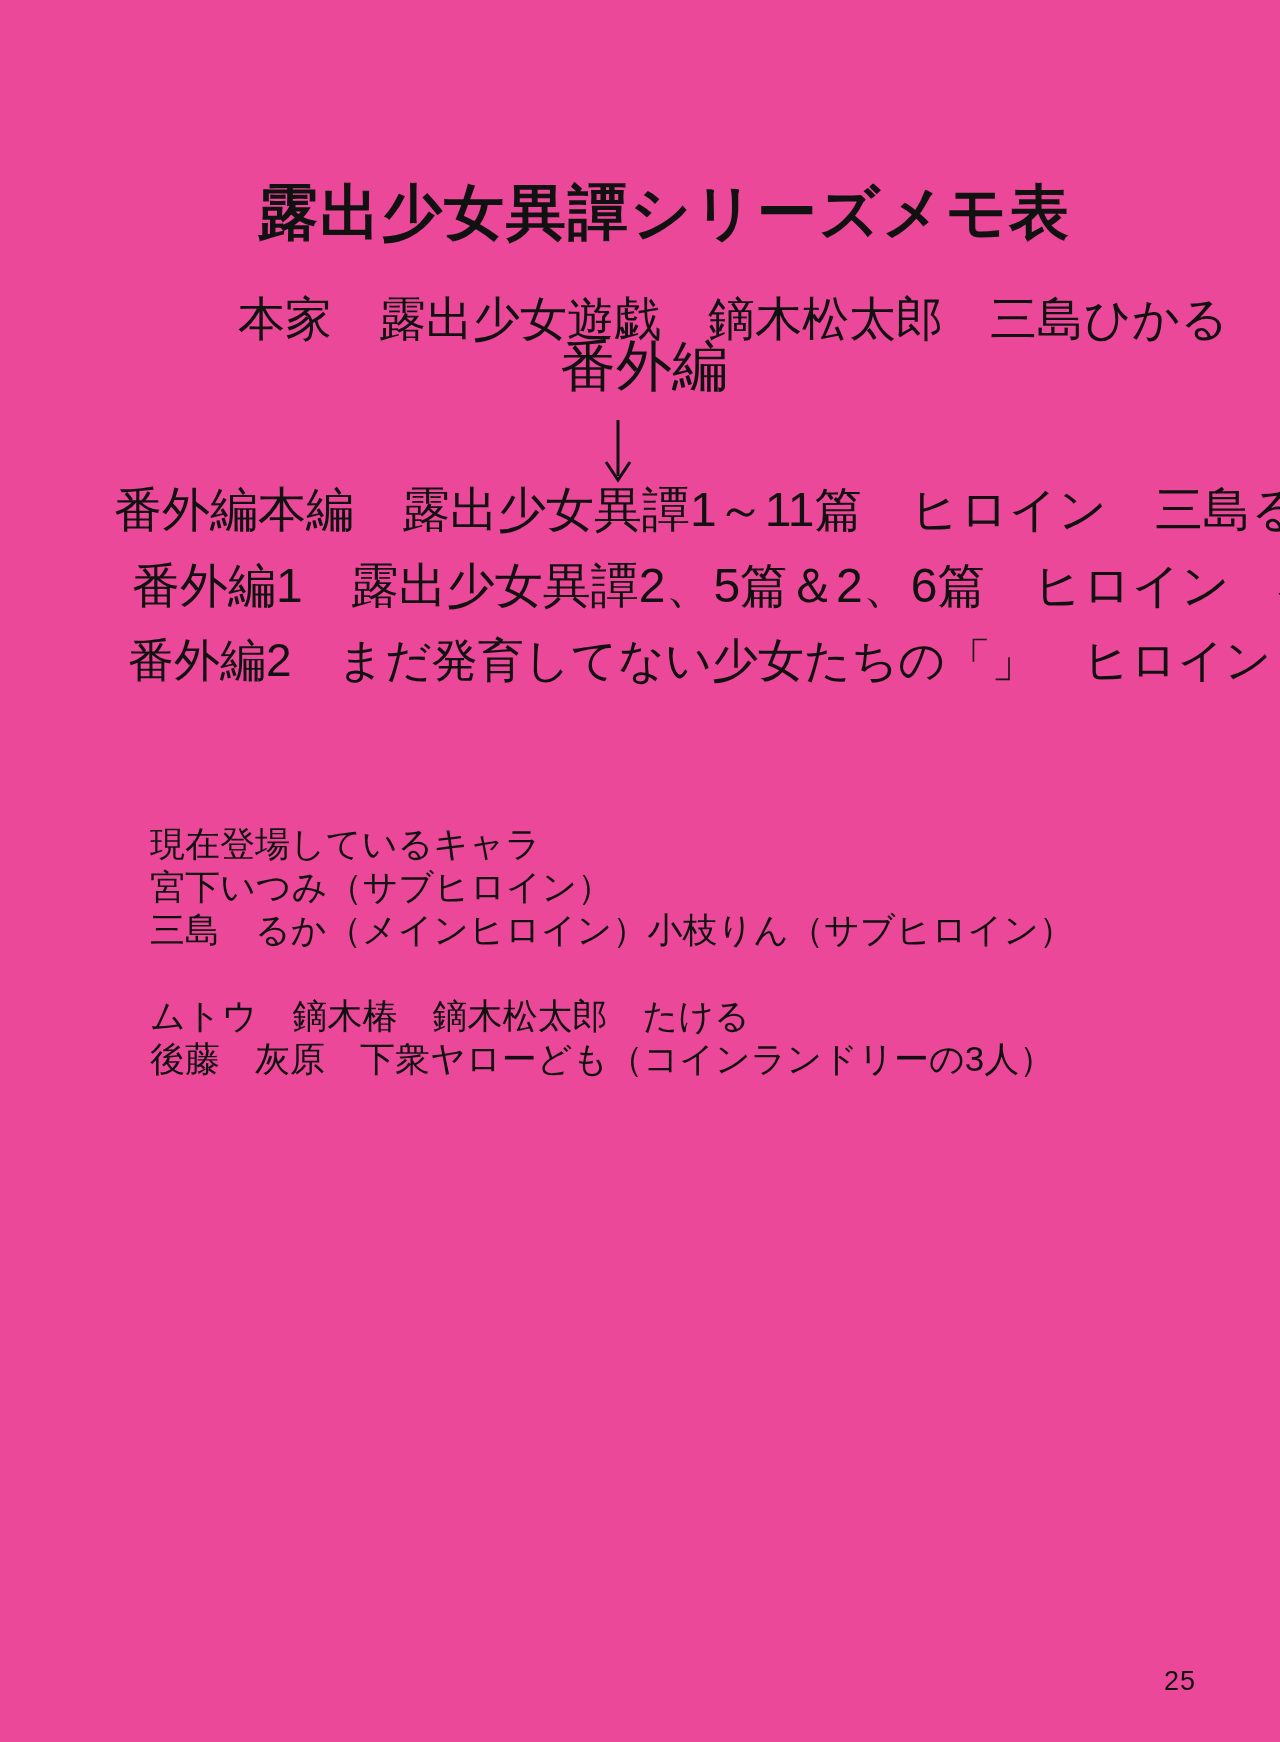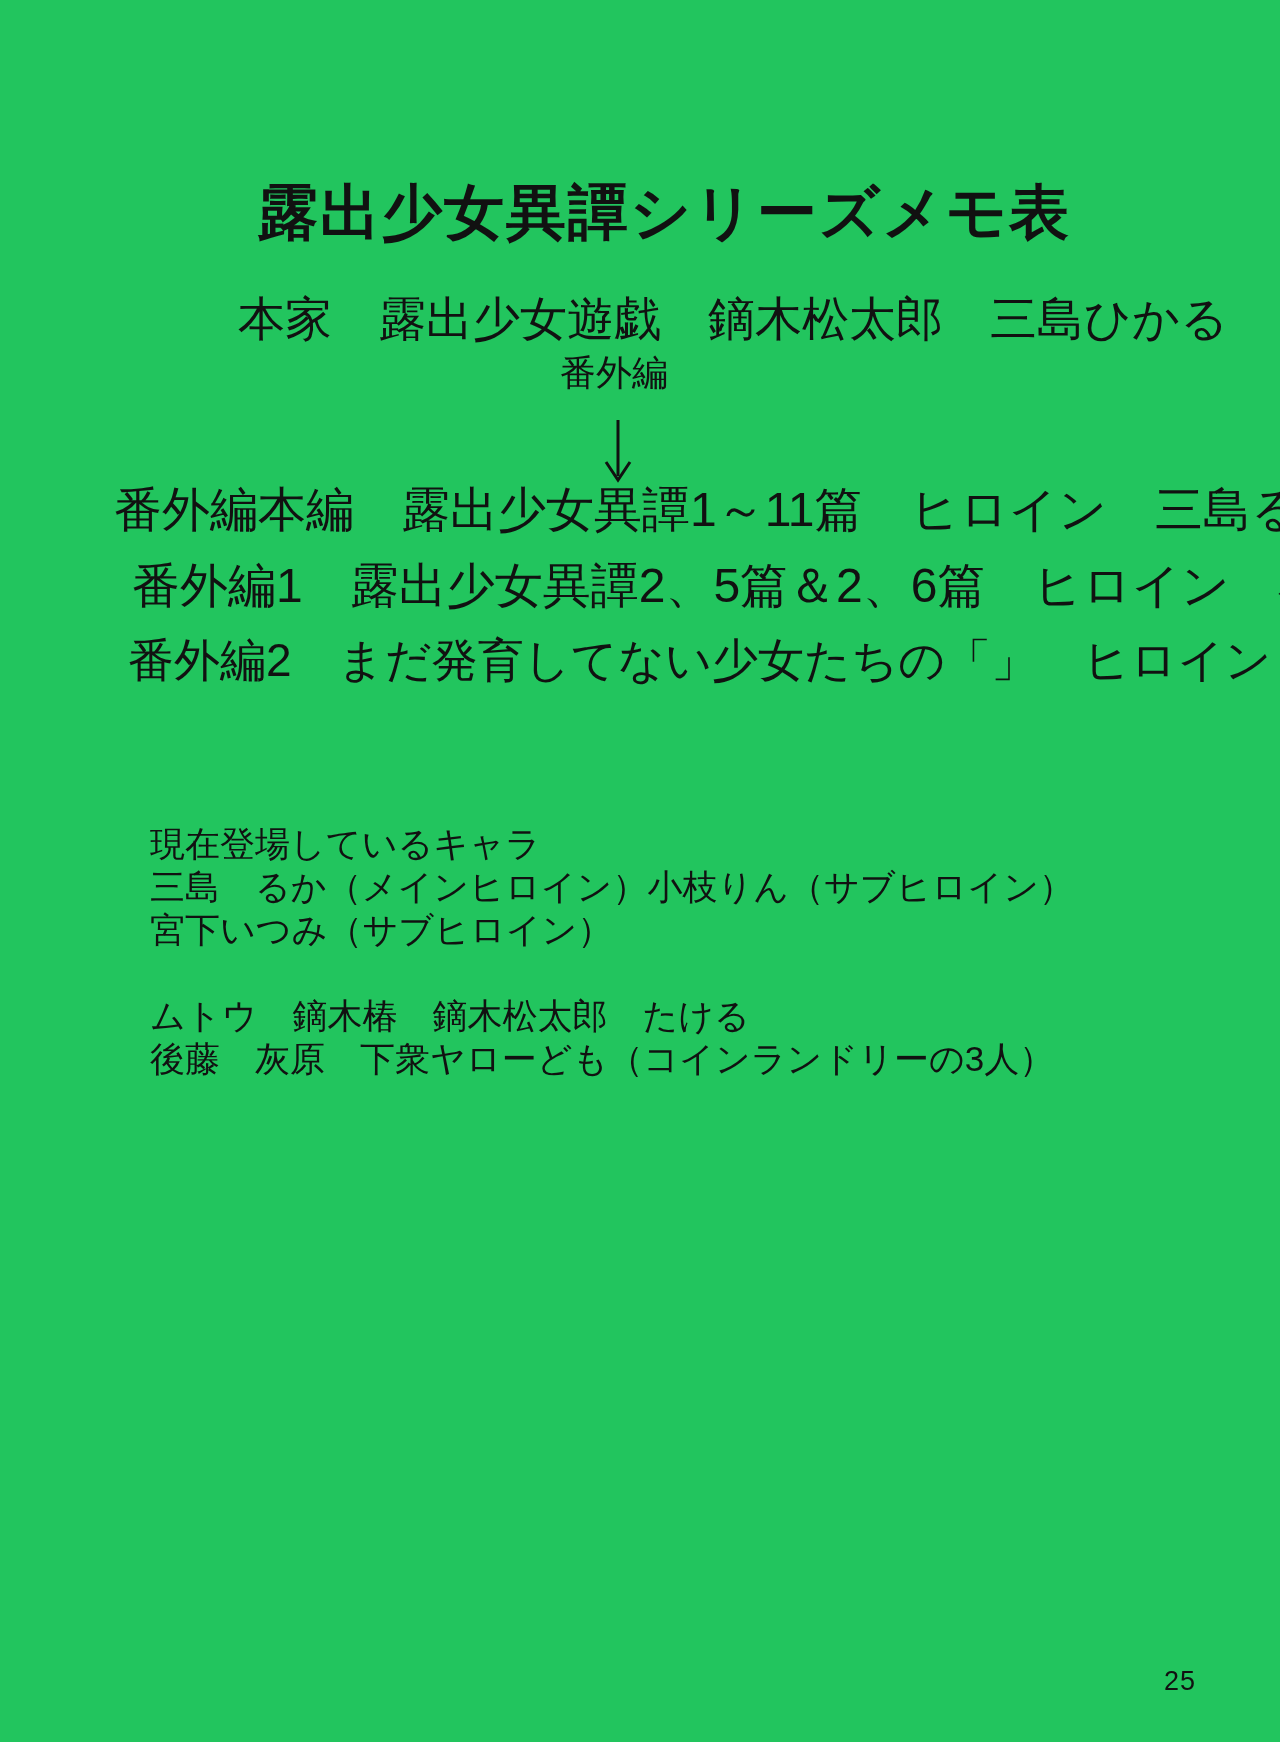--- a/index.html
+++ b/index.html
@@ -4,21 +4,21 @@
 <style>
   html, body {
     margin: 0;
     padding: 0;
     background: #ffffff;
   }
   .page {
     position: relative;
     width: 1280px;
     height: 1742px;
-    background: #22c55e;
+    background: #ec4899;
     color: #111111;
     font-family: "Liberation Sans", "DejaVu Sans", sans-serif;
     overflow: hidden;
   }
   .txt {
     position: absolute;
     white-space: pre;
     line-height: 1.15;
     color: #111111;
   }
@@ -29,22 +29,23 @@
     letter-spacing: 2px;
     font-weight: 600;
   }
   .root-line {
     left: 238px;
     top: 292px;
     font-size: 47px;
   }
   .branch-label {
     left: 560px;
-    top: 352px;
-    font-size: 36px;
+    top: 338px;
+    font-size: 56px;
+    font-family: Liberation Mono, monospace;
   }
   .down-arrow {
     position: absolute;
     left: 598px;
     top: 418px;
   }
   .entry-0 { left: 114px; top: 482px; font-size: 48px; }
   .entry-1 { left: 132px; top: 558px; font-size: 48px; }
   .entry-2 { left: 128px; top: 634px; font-size: 46px; }
   .char-block {
@@ -85,22 +86,22 @@
   </span>
 
   <div class="txt entry-0">番外編本編　露出少女異譚1～11篇　ヒロイン　三島るか</div>
 
   <div class="txt entry-1">番外編1　露出少女異譚2、5篇＆2、6篇　ヒロイン　小枝りん</div>
 
   <div class="txt entry-2">番外編2　まだ発育してない少女たちの「」　ヒロイン　三島るか</div>
 
   <div class="char-block">
     <div class="txt-line">現在登場しているキャラ</div>
+    <div class="txt-line">宮下いつみ（サブヒロイン）</div>
     <div class="txt-line">三島　るか（メインヒロイン）小枝りん（サブヒロイン）</div>
-    <div class="txt-line">宮下いつみ（サブヒロイン）</div>
     <div class="txt-line"></div>
     <div class="txt-line">ムトウ　鏑木椿　鏑木松太郎　たける</div>
     <div class="txt-line">後藤　灰原　下衆ヤローども（コインランドリーの3人）</div>
   </div>
 
   <div class="txt page-number">25</div>
 
 </div>
 
 </body></html>

